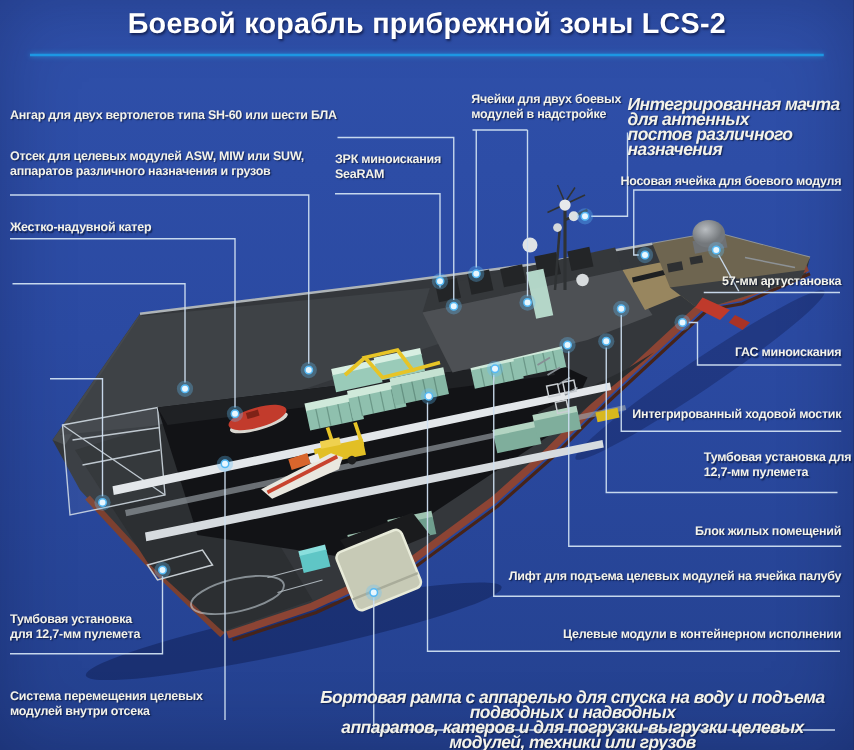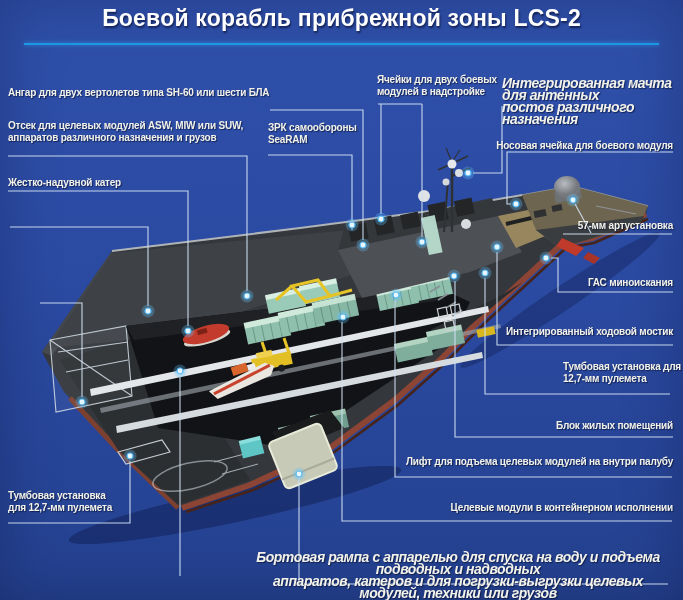--- a/index.html
+++ b/index.html
@@ -347,31 +347,33 @@
         </g>
     </g>
   </svg>
 
   <div class="label" style="left:8px;top:87px;">Ангар для двух вертолетов типа SH-60 или шести БЛА</div>
   <div class="label" style="left:8px;top:120px;">Отсек для целевых модулей ASW, MIW или SUW,
 аппаратов различного назначения и грузов</div>
   <div class="label" style="left:8px;top:177px;">Жестко-надувной катер</div>
   <div class="label" style="left:8px;top:490px;">Тумбовая установка
 для 12,7-мм пулемета</div>
-  <div class="label" style="left:268px;top:122px;">ЗРК самообороны
+  <div class="label" style="left:8px;top:552px;">Система перемещения целевых
+модулей внутри отсека</div>
+  <div class="label" style="left:268px;top:122px;">ЗРК миноискания
 SeaRAM</div>
   <div class="label" style="left:377px;top:74px;">Ячейки для двух боевых
 модулей в надстройке</div>
   <div class="label tight" style="left:502px;top:77px;">Интегрированная мачта для антенных
 постов различного назначения</div>
   <div class="label r" style="top:140px;">Носовая ячейка для боевого модуля</div>
   <div class="label r" style="top:220px;">57-мм артустановка</div>
   <div class="label r" style="top:277px;">ГАС миноискания</div>
   <div class="label r" style="top:326px;">Интегрированный ходовой мостик</div>
   <div class="label" style="left:563px;top:361px;">Тумбовая установка для
 12,7-мм пулемета</div>
   <div class="label r" style="top:420px;">Блок жилых помещений</div>
-  <div class="label r" style="top:456px;">Лифт для подъема целевых модулей на внутри палубу</div>
+  <div class="label r" style="top:456px;">Лифт для подъема целевых модулей на ячейка палубу</div>
   <div class="label r" style="top:502px;">Целевые модули в контейнерном исполнении</div>
   <div class="label tight center" style="left:245px;top:551px;width:426px;">Бортовая рампа с аппарелью для спуска на воду и подъема подводных и надводных
 аппаратов, катеров и для погрузки-выгрузки целевых модулей, техники или грузов</div>
 
 </div>
 
 </body></html>

